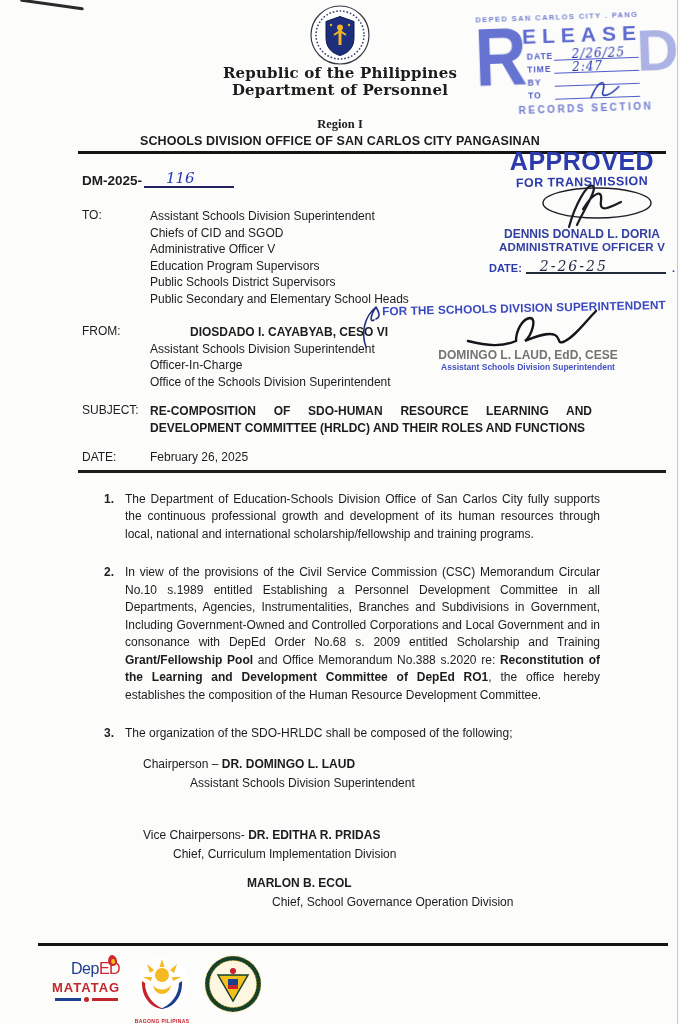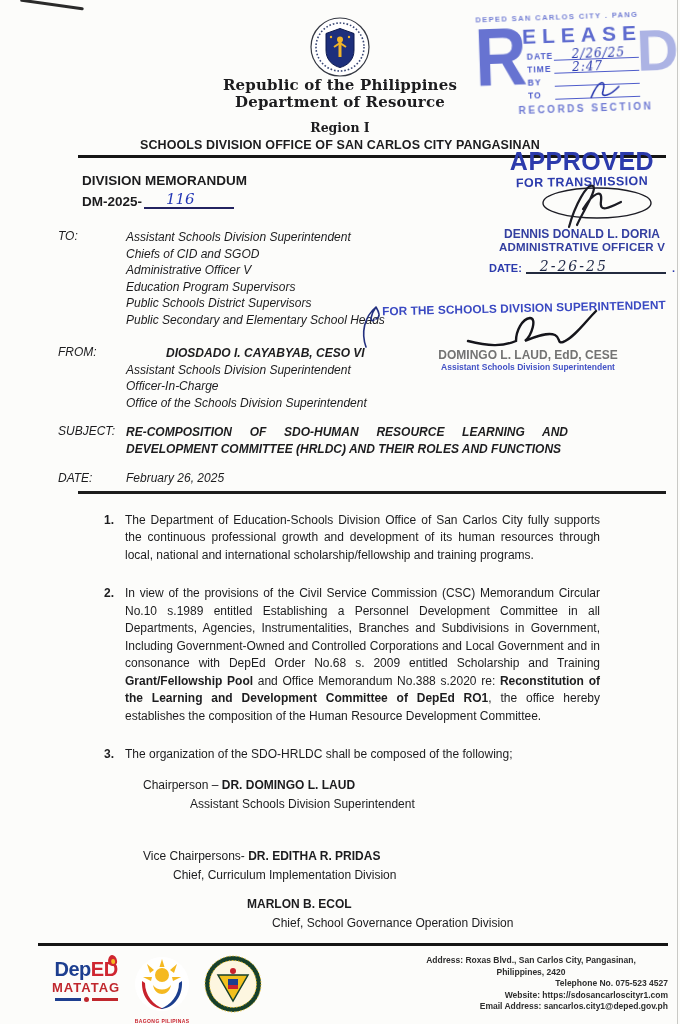--- a/index.html
+++ b/index.html
@@ -5,39 +5,39 @@
   html,body{margin:0;padding:0;background:#9a9a98;}
   .page{position:relative;width:680px;height:1024px;margin:0 auto;background:#fcfcfa;
         font-family:"Liberation Sans",sans-serif;color:#1c1c1e;overflow:hidden;}
 
   
   .scratch{position:absolute;left:20px;top:3px;width:64px;height:2.5px;background:#2a2a2a;
            transform:rotate(8deg);border-radius:2px;}
   .edge-right{position:absolute;right:2px;top:0;bottom:0;width:1.5px;background:#c9c9c5;}
 
   
-  .header{text-align:center;padding-top:17px;}
+  .header{text-align:center;padding-top:5px;}
   .seal{display:block;margin:0 auto;}
   .gothic{font-family:"DejaVu Serif",serif;font-weight:700;}
   .hdr-line1{font-size:15px;line-height:17px;letter-spacing:.2px;}
-  .hdr-line3{font-size:12.5px;line-height:14px;margin-top:10px;}
+  .hdr-line3{font-size:12.5px;line-height:14px;margin-top:18px;font-family:Liberation Serif, serif;}
   .hdr-line4{font-weight:700;font-size:12.5px;margin-top:3px;letter-spacing:.1px;}
   .rule{height:3px;background:#151515;margin:3px 14px 0 78px;}
 
   
   .memo-block{margin:15px 0 0 82px;}
   .memo-title{font-weight:700;font-size:13.5px;line-height:16px;}
   .dm-row{font-weight:700;font-size:13.5px;display:flex;align-items:flex-end;margin-top:1px;}
   .dm-underline{display:inline-block;width:90px;border-bottom:2px solid #232360;position:relative;
                 margin-left:2px;height:17px;}
   .hand{font-family:"DejaVu Serif",serif;font-style:italic;font-weight:400;}
   .dm-value{position:absolute;left:22px;bottom:-1px;color:#2337b5;font-size:15px;}
 
   
-  .row{display:flex;margin-left:58px;font-size:12px;font-style:italic;}
+  .row{display:flex;margin-left:82px;font-size:12px;}
   .row-label{width:68px;flex-shrink:0;}
   .lines{line-height:16.5px;}
   .to-row{margin-top:20px;}
   .from-row{margin-top:17px;}
   .bold{font-weight:700;padding-left:40px;}
   .subject-row{margin-top:13px;}
   .subject-text{font-weight:700;line-height:17px;width:442px;text-align:justify;}
   .date-row{margin-top:13px;}
   .rule2{height:2.5px;background:#1c1c1c;margin:6px 14px 0 78px;}
 
@@ -94,21 +94,21 @@
   .supt-name{margin-top:33px;text-align:center;font-size:12px;font-weight:700;color:#737373;white-space:nowrap;}
   .supt-title{text-align:center;font-size:8.5px;font-weight:700;color:#4352c5;}
   #flourish{left:350px;top:303px;}
 
   
   .footer{position:absolute;left:0;right:0;bottom:0;}
   .footer-rule{height:3px;background:#151515;margin:0 12px 2px 38px;}
   .footer-inner{display:flex;align-items:flex-start;padding:7px 8px 0 52px;}
   .logo{margin-right:13px;}
   .deped-logo{text-align:center;position:relative;padding-top:4px;}
-  .deped-word{font-size:20px;font-weight:700;line-height:20px;letter-spacing:-0.5px;}
+  .deped-word{font-size:16px;font-weight:400;line-height:20px;letter-spacing:-0.5px;text-align:right;}
   .deped-blue{color:#1d3e8f;} .deped-red{color:#cf2630;}
   .deped-flame{position:absolute;left:56px;top:0;width:9px;height:11px;background:#cf2630;
                border-radius:50% 50% 50% 50%/60% 60% 40% 40%;transform:rotate(-8deg);}
   .deped-flame::after{content:"";position:absolute;left:2.5px;top:4px;width:4px;height:5px;
                background:#f5b921;border-radius:50%;}
   .matatag{font-size:13px;font-weight:700;color:#c0272d;letter-spacing:1px;margin-top:1px;}
   .matatag-sub{display:flex;justify-content:center;gap:3px;margin-top:2px;align-items:center;}
   .matatag-sub .bar-b{width:26px;height:2.5px;background:#1d3e8f;}
   .matatag-sub .bar-r{width:26px;height:2.5px;background:#c0272d;}
   .matatag-sub .dot{width:5px;height:5px;background:#c0272d;border-radius:50%;}
@@ -132,21 +132,21 @@
       <circle cx="30" cy="30" r="29" fill="#ffffff" stroke="#343842" stroke-width="1.2"></circle>
       <circle cx="30" cy="30" r="24" fill="#ffffff" stroke="#3a4874" stroke-width="1.6" stroke-dasharray="1.6 1.9"></circle>
       <path d="M30 11.5 L44 16.5 V33 C44 43 37.5 48.5 30 50.5 C22.5 48.5 16 43 16 33 V16.5 Z" fill="#1d2f7c" stroke="#0e1b4e" stroke-width="1"></path>
       <circle cx="30" cy="22.5" r="3" fill="#f0b429"></circle>
       <rect x="28.5" y="25" width="3" height="15" fill="#f0b429"></rect>
       <path d="M24 30 L30 26 L36 30" stroke="#f0b429" stroke-width="2" fill="none"></path>
       <circle cx="21" cy="20" r="1.2" fill="#f0b429"></circle>
       <circle cx="39" cy="20" r="1.2" fill="#f0b429"></circle>
     </svg>
     <div class="gothic hdr-line1">Republic of the Philippines</div>
-    <div class="gothic hdr-line1">Department of Resource</div>
+    <div class="gothic hdr-line1">Department of Personnel</div>
     <div class="gothic hdr-line3">Region I</div>
     <div class="hdr-line4">SCHOOLS DIVISION OFFICE OF SAN CARLOS CITY PANGASINAN</div>
   </div>
   <div class="rule"></div>
 
   <div class="stamp" id="released">
     <div class="rel-office">DEPED SAN CARLOS CITY . PANG</div>
     <div class="rel-main">
       <span class="rel-R">R</span>
       <span class="rel-word">ELEASE</span>
@@ -175,21 +175,20 @@
               <path d="M6 22 C14 4 22 4 18 16 C15 24 26 20 34 12" fill="none" stroke="#2636ad" stroke-width="1.6" stroke-linecap="round"></path>
             </svg>
           </span>
         </div>
       </div>
     </div>
     <div class="rel-bottom">RECORDS SECTION</div>
   </div>
 
   <div class="memo-block">
-    <div class="memo-title">DIVISION MEMORANDUM</div>
     <div class="dm-row">
       <span>DM-2025-</span>
       <span class="dm-underline">
         <span class="dm-value hand">116</span>
       </span>
     </div>
   </div>
 
   <div class="stamp" id="approved">
     <div class="app-t1">APPROVED</div>
@@ -324,23 +323,16 @@
           <circle cx="29" cy="29" r="28" fill="#17402a"></circle>
           <circle cx="29" cy="29" r="23.5" fill="#fdf6e0" stroke="#f2c01d" stroke-width="1" stroke-dasharray="1.4 1.8"></circle>
           <circle cx="29" cy="29" r="28" fill="none" stroke="#f2c01d" stroke-width="1" stroke-dasharray="1.2 2"></circle>
           <polygon points="14,20 44,20 29,46" fill="#f2c01d" stroke="#17402a" stroke-width="1.5"></polygon>
           <rect x="24" y="24" width="10" height="6" fill="#1b3e8e"></rect>
           <rect x="24" y="30" width="10" height="4" fill="#c8222d"></rect>
           <circle cx="29" cy="16" r="3" fill="#c8222d"></circle>
         </svg>
       </div>
 
-      <div class="addr">
-        <div class="addr-c">Address: Roxas Blvd., San Carlos City, Pangasinan,</div>
-        <div class="addr-c">Philippines, 2420</div>
-        <div class="addr-r">Telephone No.  075-523 4527</div>
-        <div class="addr-r">Website: https://sdosancarloscityr1.com</div>
-        <div class="addr-r">Email Address: sancarlos.city1@deped.gov.ph</div>
-      </div>
     </div>
   </div>
 
 </div>
 
 </body></html>

